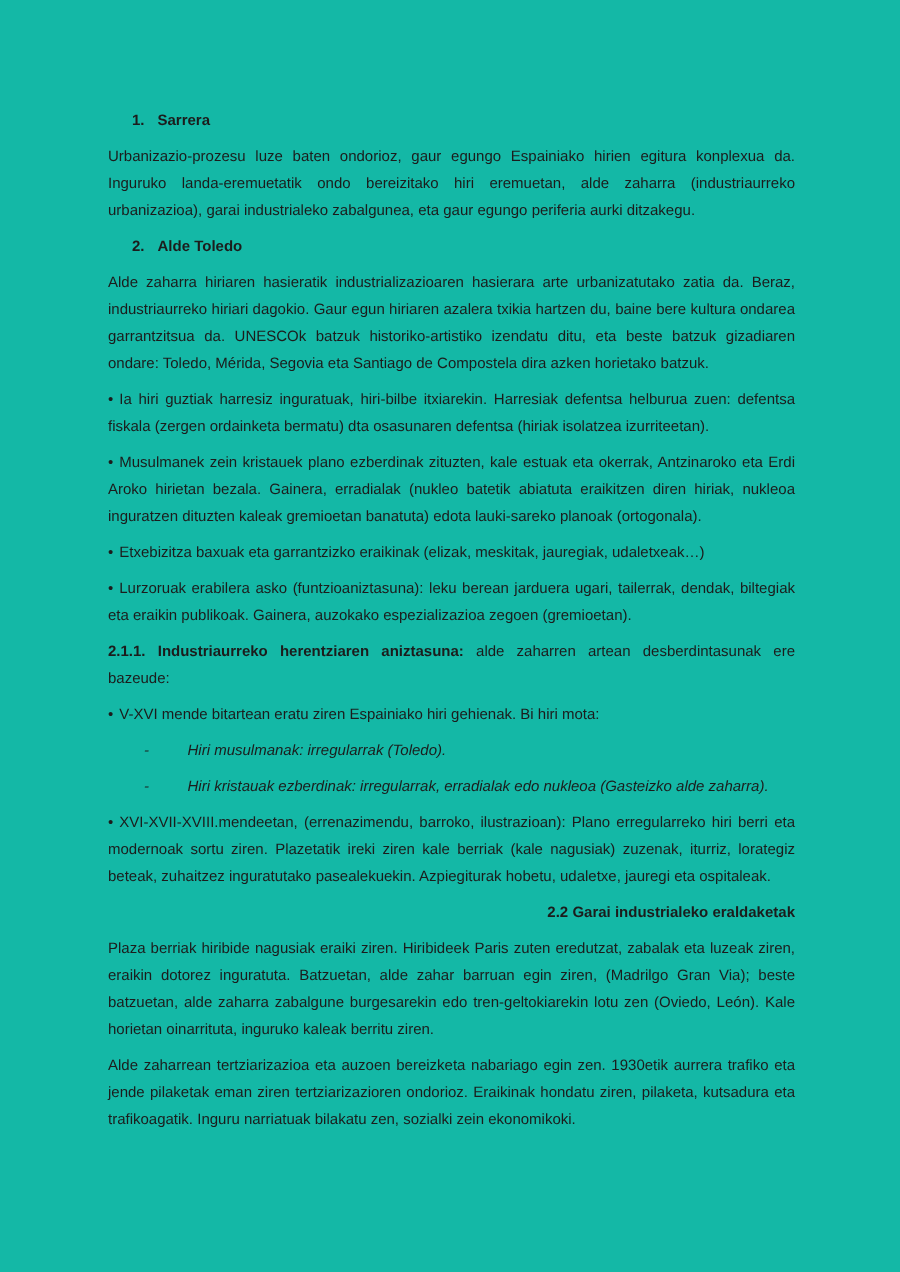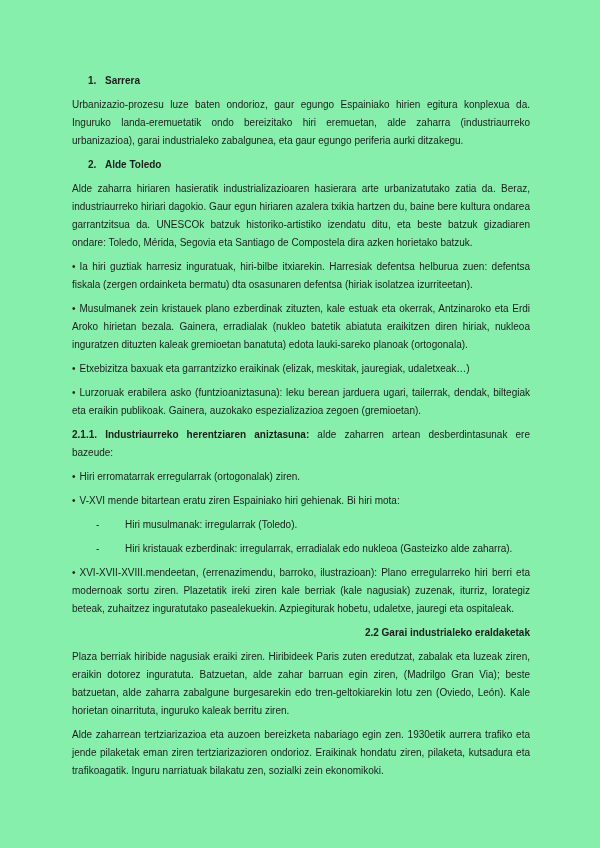--- a/index.html
+++ b/index.html
@@ -1,28 +1,28 @@
 <!DOCTYPE html>
 <html><head>
 <meta charset="utf-8">
 <style>
   html,body{margin:0;padding:0;background:#ffffff;}
   .page{
-    width:600px;height:848px;box-sizing:border-box;background:#86efac;
+    width:600px;height:848px;box-sizing:border-box;background:#14b8a6;
     padding:72px 70px 0 72px;overflow:hidden;
     font-family:"Liberation Sans",sans-serif;
     font-size:10px;line-height:18px;color:#1c1c1c;
   }
   .block{margin:0 0 6px 0;text-align:justify;}
   .hnum{font-weight:bold;text-align:left;padding-left:16px;}
   .hnum .num{display:inline-block;width:17px;}
   .hbold{font-weight:bold;text-align:right;}
   .plead .lead{font-weight:bold;}
   .bullet .marker{padding-right:4px;}
-  .sub{text-align:left;padding-left:24px;}
+  .sub{text-align:left;padding-left:24px;font-style:italic;}
   .sub .marker{display:inline-block;width:29px;}
 </style>
 </head>
 <body>
 
 <div class="page">
 
   <div class="block hnum">
     <span class="num">1.</span><span>Sarrera</span>
   </div>
@@ -49,23 +49,20 @@
   </div>
 
   <div class="block bullet">
     <span class="marker">•</span><span>Lurzoruak erabilera asko (funtzioaniztasuna): leku berean jarduera ugari, tailerrak, dendak, biltegiak eta eraikin publikoak. Gainera, auzokako espezializazioa zegoen (gremioetan).</span>
   </div>
 
   <div class="block plead">
     <span class="lead">2.1.1. Industriaurreko herentziaren aniztasuna:</span><span> alde zaharren artean desberdintasunak ere bazeude:</span>
   </div>
 
-  <div class="block bullet">
-    <span class="marker">•</span><span>Hiri erromatarrak erregularrak (ortogonalak) ziren.</span>
-  </div>
 
   <div class="block bullet">
     <span class="marker">•</span><span>V-XVI mende bitartean eratu ziren Espainiako hiri gehienak. Bi hiri mota:</span>
   </div>
 
   <div class="block sub">
     <span class="marker">-</span><span>Hiri musulmanak: irregularrak (Toledo).</span>
   </div>
 
   <div class="block sub">

